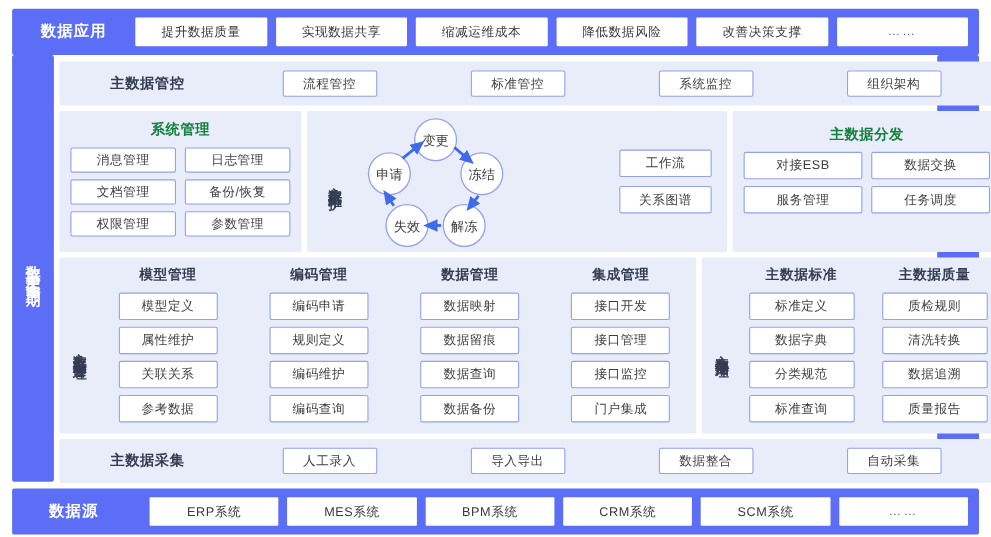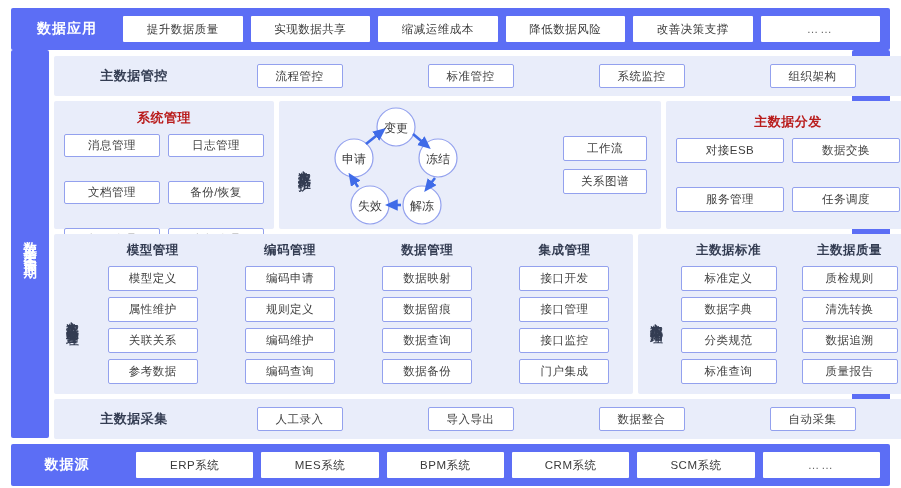--- a/index.html
+++ b/index.html
@@ -100,28 +100,28 @@
   
   .band-mid1 {
     display: flex; gap: 5px; height: 128px;
   }
   .p-sysmgmt { width: 220px; flex: 0 0 220px; padding: 8px 10px 0; }
   .p-cycle   { flex: 1; position: relative; }
   .p-dist    { width: 244px; flex: 0 0 244px; padding: 12px 10px 0; }
 
   .sec-title {
     text-align: center;
-    font-size: 13px; font-weight: bold; color: #b91c1c;
+    font-size: 13px; font-weight: bold; color: #15803d;
     letter-spacing: .5px;
     margin-bottom: 7px;
   }
   .grid2 {
     display: grid;
     grid-template-columns: 1fr 1fr;
-    gap: 24px 8px;
+    gap: 6px 8px;
   }
   .grid2 .wbox { height: 23px; }
   .p-dist .grid2 .wbox { height: 25px; }
 
   
   .vlabel {
     writing-mode: vertical-rl;
     font-size: 12.5px; font-weight: bold; color: #333c52;
     letter-spacing: 2px; line-height: 1.05;
     text-align: center;

